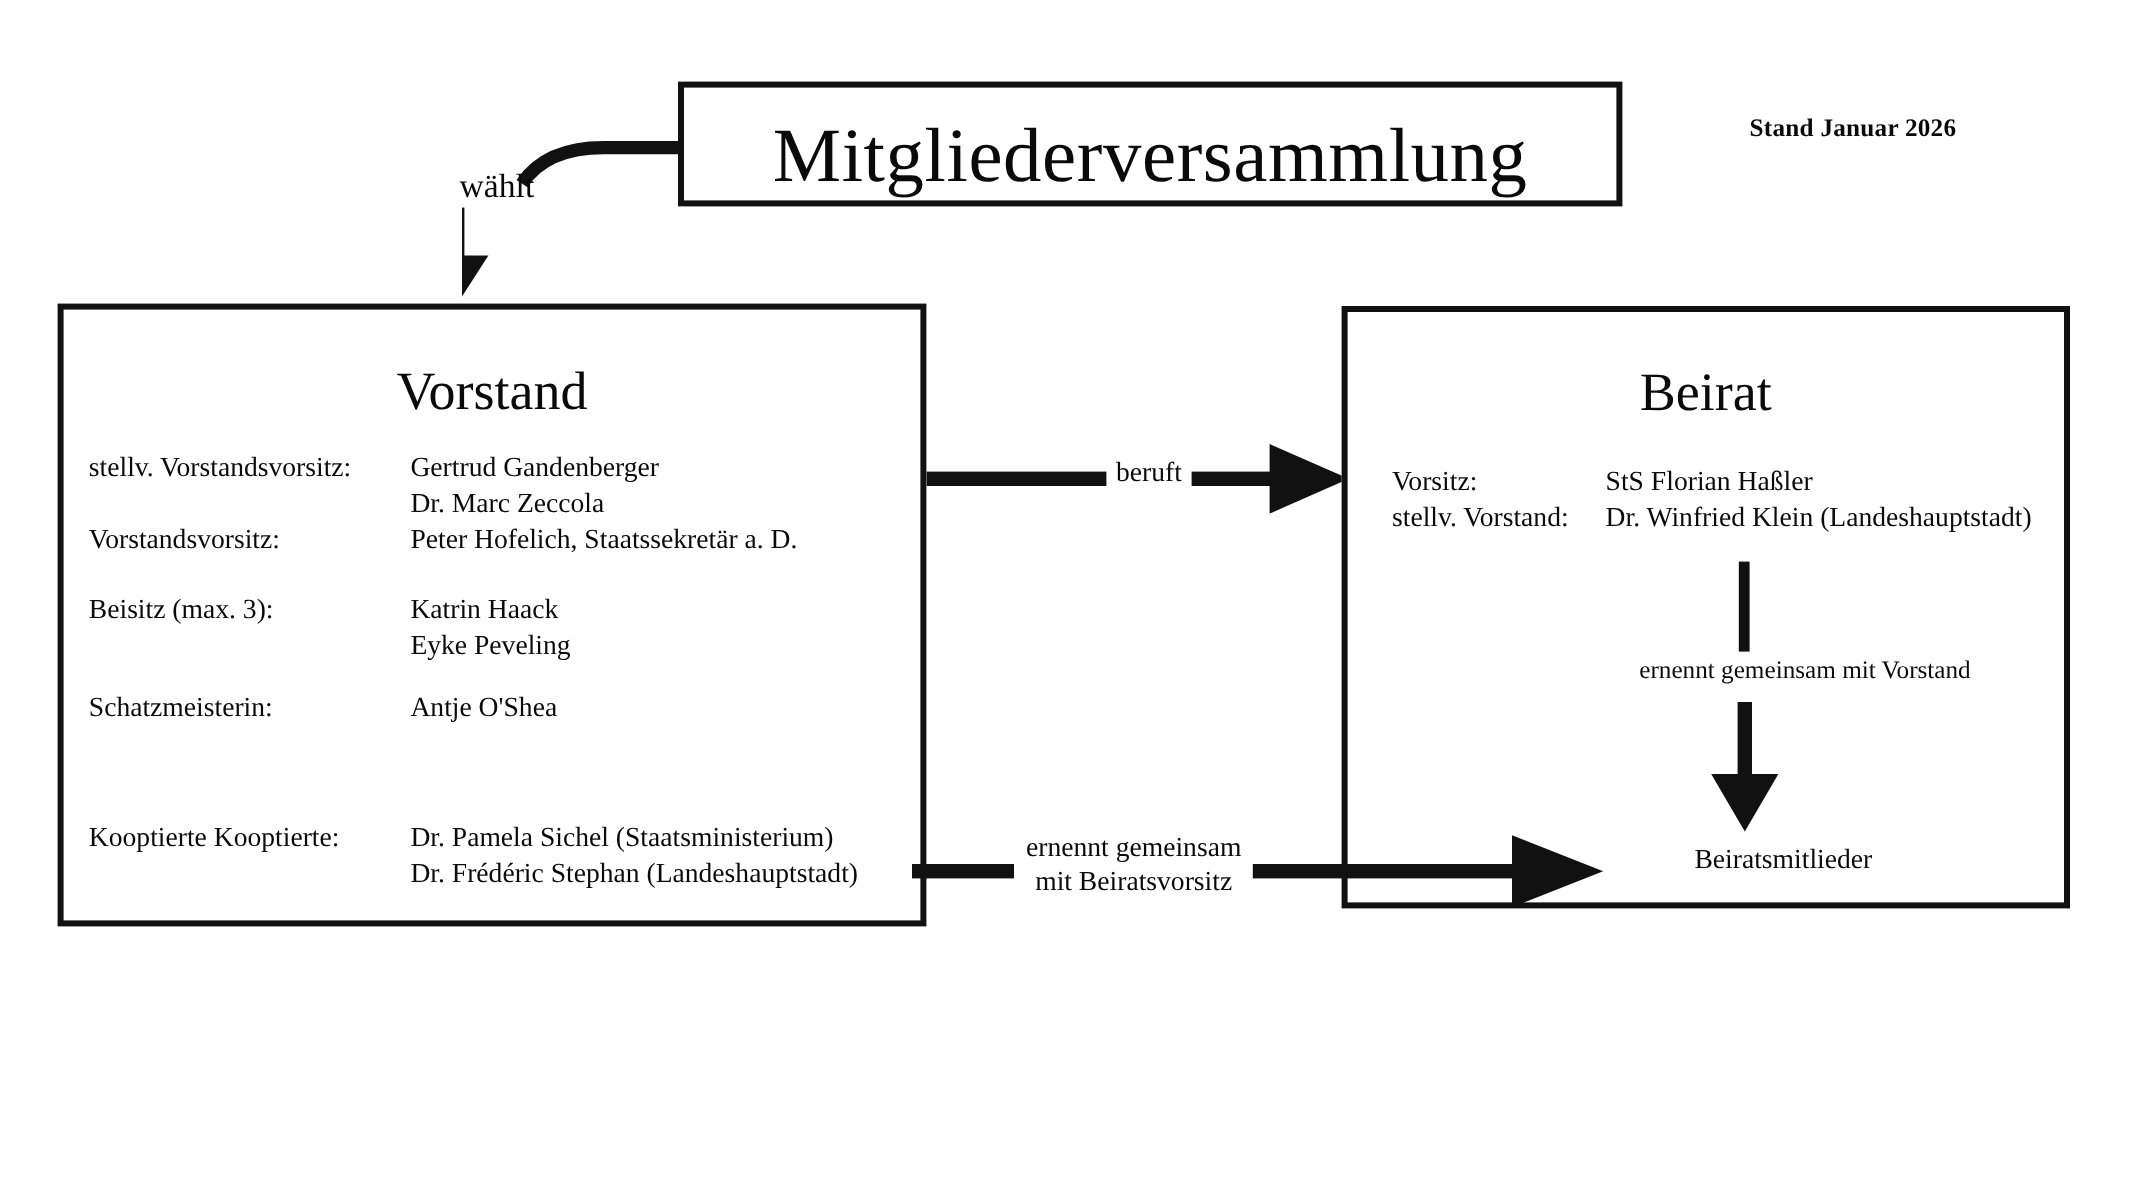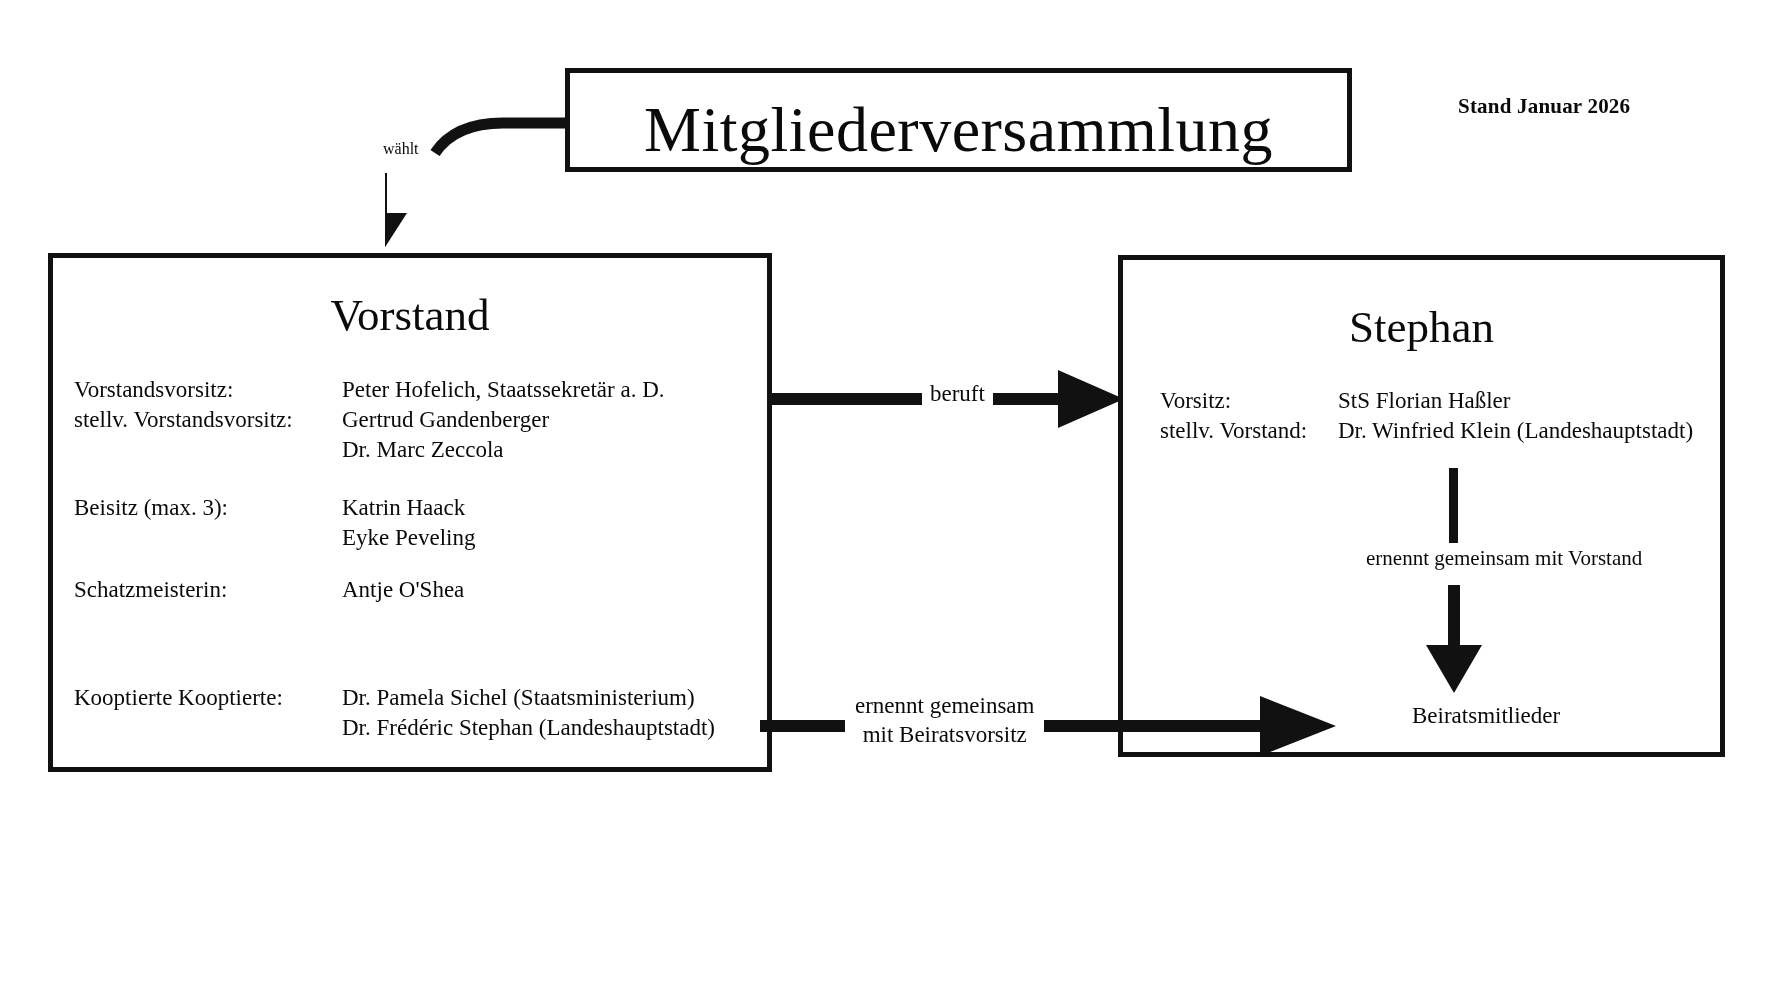--- a/index.html
+++ b/index.html
@@ -51,21 +51,21 @@
     margin-top: 10px;
   }
   .box-title {
     position: absolute;
     left: 0; right: 0;
     text-align: center;
     font-size: 45px;
     line-height: 1;
     white-space: nowrap;
   }
-  #board-title { top: 35px; }
+  #board-title { top: 46px; }
   #advisory-title { top: 45px; }
 
   
   #date-stamp {
     position: absolute;
     left: 1458px;
     top: 94px;
     font-size: 21px;
     font-weight: bold;
     white-space: nowrap;
@@ -105,21 +105,21 @@
 
   
   #waehlt-connector {
     position: absolute;
     left: 385px; top: 95px;
     width: 200px; height: 165px;
   }
   #waehlt-label {
     position: absolute;
     left: 383px; top: 140px;
-    font-size: 16px;
+    font-size: 28px;
     white-space: nowrap;
   }
 
   
   #beruft-connector {
     position: absolute;
     left: 772px; top: 368px;
     width: 360px; height: 62px;
   }
   #beruft-label {
@@ -192,30 +192,30 @@
     <polygon points="-36,118 22,118 -7,163" fill="#111111"></polygon>
   </svg>
   <div id="waehlt-label">wählt</div>
 
   <div class="box" id="board-box">
     <div class="box-title" id="board-title">Vorstand</div>
   </div>
 
   <div class="roster" id="board-roster-1">
     <div class="roster-row">
-      <div class="roster-label">Vorstandsvorsitz:</div>
-      <div class="roster-values">
-        <div>Peter Hofelich, Staatssekretär a. D.</div>
-      </div>
-    </div>
-    <div class="roster-row">
       <div class="roster-label">stellv. Vorstandsvorsitz:</div>
       <div class="roster-values">
         <div>Gertrud Gandenberger</div>
         <div>Dr. Marc Zeccola</div>
+      </div>
+    </div>
+    <div class="roster-row">
+      <div class="roster-label">Vorstandsvorsitz:</div>
+      <div class="roster-values">
+        <div>Peter Hofelich, Staatssekretär a. D.</div>
       </div>
     </div>
   </div>
 
   <div class="roster" id="board-roster-2">
     <div class="roster-row">
       <div class="roster-label">Beisitz (max. 3):</div>
       <div class="roster-values">
         <div>Katrin Haack</div>
         <div>Eyke Peveling</div>
@@ -242,21 +242,21 @@
     </div>
   </div>
 
   <svg id="beruft-connector" viewBox="0 0 360 62" width="360" height="62">
     <rect x="0" y="25" width="300" height="12" fill="#111111"></rect>
     <polygon points="286,2 286,60 352,31" fill="#111111"></polygon>
   </svg>
   <div id="beruft-label">beruft</div>
 
   <div class="box" id="advisory-box">
-    <div class="box-title" id="advisory-title">Stephan</div>
+    <div class="box-title" id="advisory-title">Beirat</div>
   </div>
 
   <div class="roster" id="advisory-roster">
     <div class="roster-row">
       <div class="roster-label">Vorsitz:</div>
       <div class="roster-values">
         <div>StS Florian Haßler</div>
       </div>
     </div>
     <div class="roster-row">

